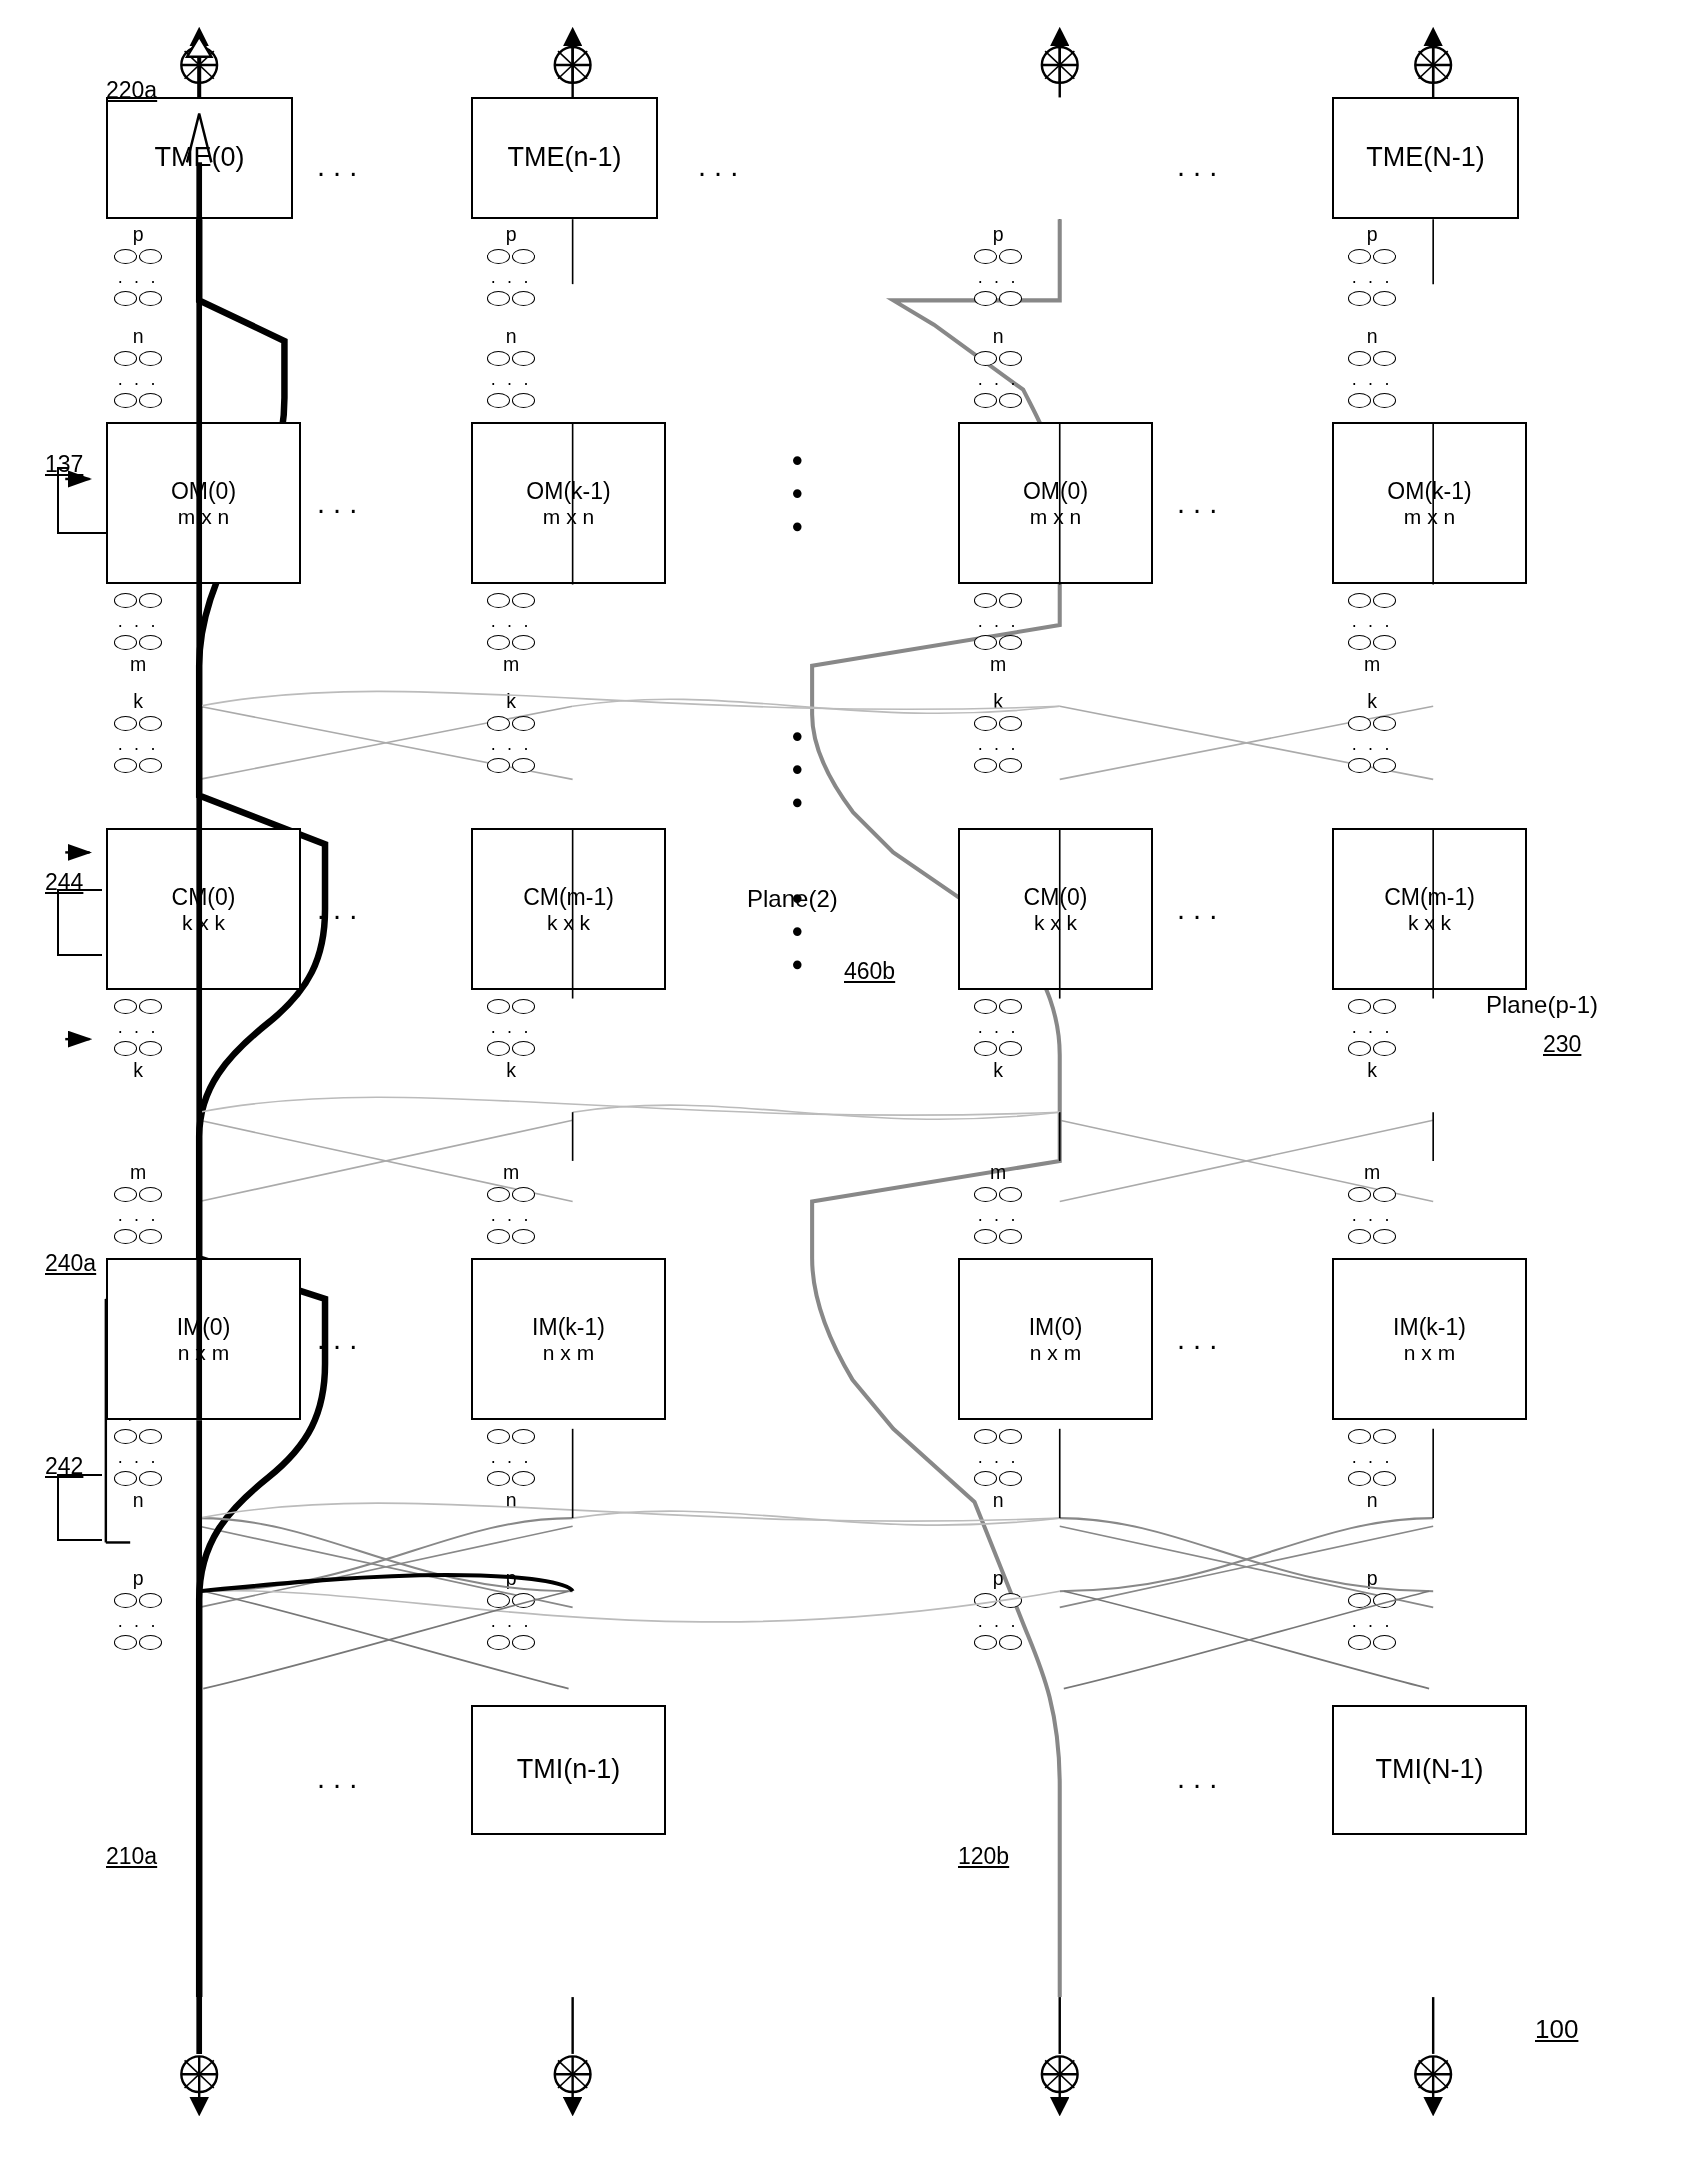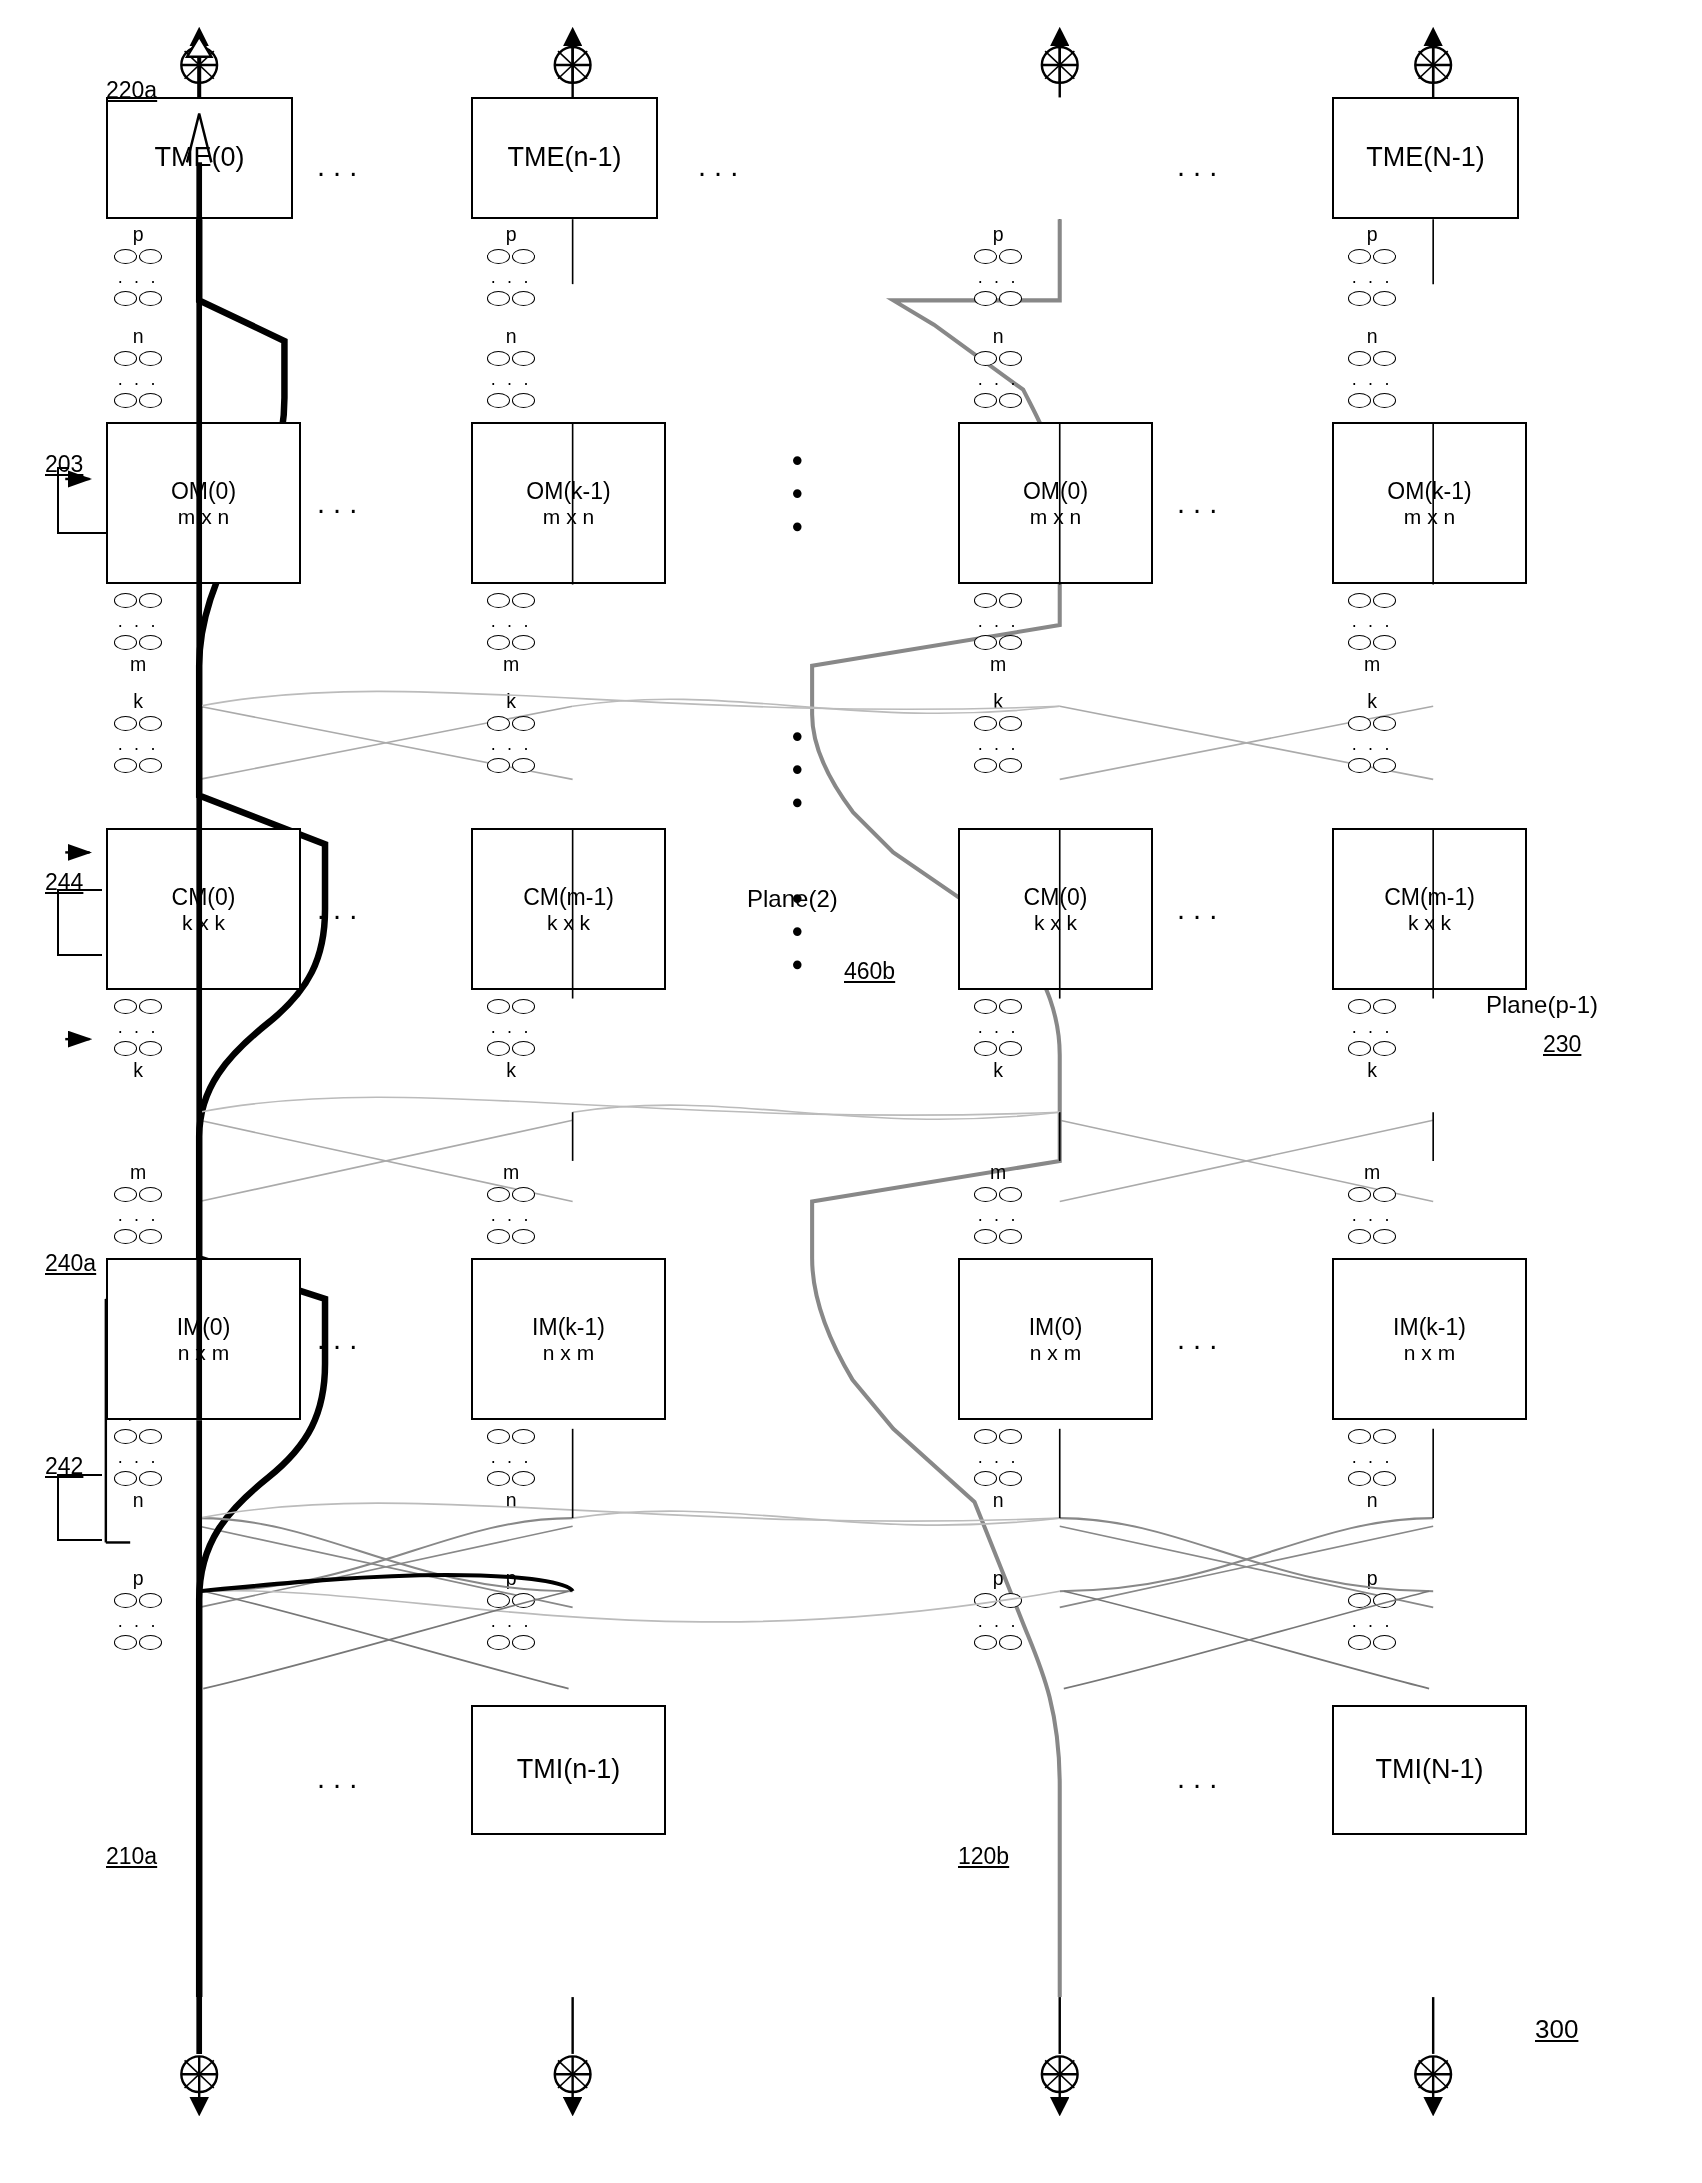--- a/index.html
+++ b/index.html
@@ -279,21 +279,21 @@
       <div style="width:23px;height:14.6px;border:1.6px solid #000;border-radius:50%;background:#fff;"></div>
       <div style="width:23px;height:14.6px;border:1.6px solid #000;border-radius:50%;background:#fff;"></div>
     </div>
     <span style="font-size:18px; letter-spacing:3.2px;">. . .</span>
     <div style="display:flex; gap:2.4px;">
       <div style="width:23px;height:14.6px;border:1.6px solid #000;border-radius:50%;background:#fff;"></div>
       <div style="width:23px;height:14.6px;border:1.6px solid #000;border-radius:50%;background:#fff;"></div>
     </div>
   </div>
 
-  <div class="ref-label underline" style="left:45px; top:451px;">203</div>
+  <div class="ref-label underline" style="left:45px; top:451px;">137</div>
   <div style="position:absolute; left:57px; top:467px; width:12px; height:2.4px; background:#000;"></div>
   <div style="position:absolute; left:57px; top:467px; width:2.4px; height:65px; background:#000;"></div>
   <div style="position:absolute; left:57px; top:532px; width:73px; height:2.4px; background:#000;"></div>
 
   <div style="position:absolute; left:114px; top:325px; display:flex; flex-direction:column; align-items:center; gap:3.2px;">
     <span style="font-size:19.5px;">n</span>
     <div style="display:flex; gap:2.4px;">
       <div style="width:23px;height:14.6px;border:1.6px solid #000;border-radius:50%;background:#fff;"></div>
       <div style="width:23px;height:14.6px;border:1.6px solid #000;border-radius:50%;background:#fff;"></div>
     </div>
@@ -774,21 +774,21 @@
     <span class="box-label">TMI(N-1)</span>
   </div>
   <div class="ref-label" style="left:1177px; top:1762px; font-size:29px;">. . .</div>
 
   <div class="ref-label" style="left:747px; top:885px; font-size:24px;">Plane(2)</div>
 
   <div class="ref-label" style="left:1486px; top:991px; font-size:24px;">Plane(p-1)</div>
 
   <div class="ref-label underline" style="left:1543px; top:1031px;">230</div>
 
-  <div class="ref-label underline" style="left:1535px; top:2014px; font-size:26px;">300</div>
+  <div class="ref-label underline" style="left:1535px; top:2014px; font-size:26px;">100</div>
 
   <div style="position:absolute; left:779px; top:455px; font-size:32px; writing-mode: vertical-lr; letter-spacing:6.5px; color:#000;">• • •</div>
   <div style="position:absolute; left:779px; top:731px; font-size:32px; writing-mode: vertical-lr; letter-spacing:6.5px; color:#000;">• • •</div>
   <div style="position:absolute; left:779px; top:893px; font-size:32px; writing-mode: vertical-lr; letter-spacing:6.5px; color:#000;">• • •</div>
 
 
   <svg style="position:absolute;top:0;left:0;width:1703px;height:2183px;pointer-events:none;" viewBox="0 0 2097 2689" width="1703" height="2183">
 
     <path d="M245,1870 C400,1870 500,1960 705,1960" stroke="#888" stroke-width="2.5" fill="none"></path>
     <path d="M705,1870 C550,1870 450,1960 245,1960" stroke="#888" stroke-width="2.5" fill="none"></path>

